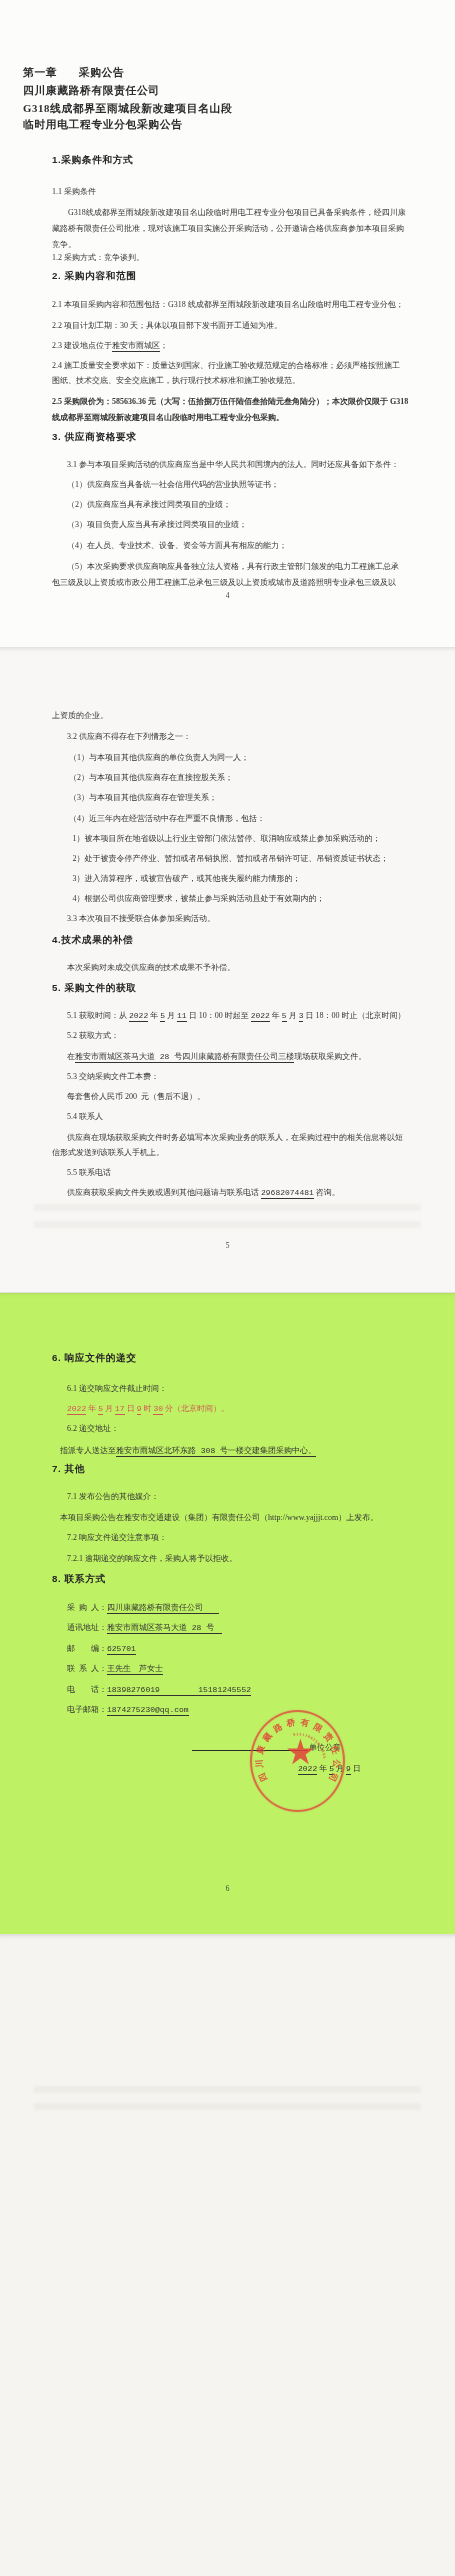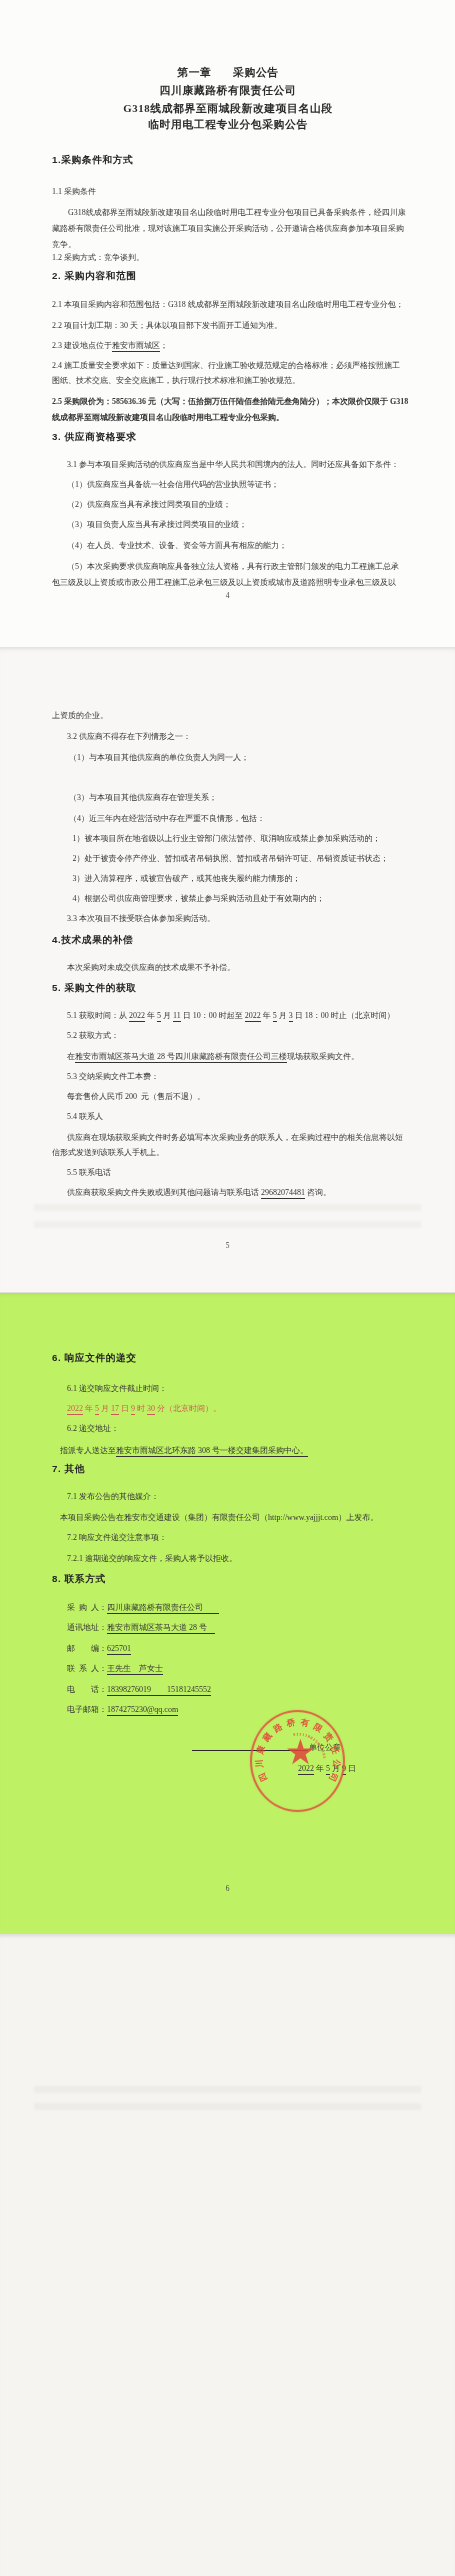--- a/index.html
+++ b/index.html
@@ -6,26 +6,26 @@
   body{width:455px;height:2576px;position:relative;background:#efeeea;
        font-family:"Liberation Serif","DejaVu Serif",serif;color:#333;}
   #doc{position:absolute;inset:0;}
   .page{position:absolute;left:0;width:455px;overflow:hidden;}
   #p1{top:0;height:647px;background:#fcfcfb;}
   #p2{top:647px;height:644px;background:#f8f7f5;border-top:1.1px solid #e5e4e1;box-shadow:inset 0 4px 5.1px -4px rgba(0,0,0,.14);}
   #p3{top:1292px;height:641px;background:#bef264;border-top:1.1px solid #e1e0dd;box-shadow:inset 0 4px 5.1px -4px rgba(0,0,0,.14);}
   #p4{top:1934px;height:642px;background:#f5f4f0;border-top:1.1px solid #e1e0dd;box-shadow:inset 0 4px 5.1px -4px rgba(0,0,0,.16);}
   .ln{position:absolute;left:52px;width:351px;height:17px;line-height:17px;
       font-size:8px;white-space:pre;color:#333;}
-  .center{text-align:center;left:23px;width:410px;}
+  .center{left:23px;width:410px;}
   .b{font-weight:bold;}
   .big{font-size:10.8px;color:#2c2c2c;letter-spacing:0.6px;}
   .h{font-family:"Liberation Sans","DejaVu Sans",sans-serif;font-weight:bold;
      font-size:9.7px;color:#262626;letter-spacing:0.6px;}
-  .u{border-bottom:0.6px solid currentColor;padding-bottom:0.6px;}
+  .u{border-bottom:0.6px solid currentColor;padding-bottom:0.6px;font-family:Liberation Mono, monospace;}
   .red{color:#cf5a55;}
   .pageno{text-align:center;left:0;width:455px;font-size:7.4px;color:#444;}
   .chapter-gap{display:inline-block;width:2em;}
   .ghost{position:absolute;left:34px;right:34px;height:7.4px;background:rgba(110,105,95,.055);filter:blur(1.1px);}
   .sig-line{position:absolute;border-top:0.9px solid #2a2a2a;height:0;}
   
   .seal{position:absolute;pointer-events:none;}
   .seal-ring{position:absolute;inset:0;border:2.8px solid rgba(226,72,61,.78);border-radius:50%;
              box-shadow:0 0 1.7px rgba(226,72,61,.35), inset 0 0 1.7px rgba(226,72,61,.3);}
   .seal-star{position:absolute;left:53%;top:41%;transform:translate(-50%,-50%);
@@ -69,20 +69,21 @@
     <div class="ln" style="top:537px;padding-left:15px">（4）在人员、专业技术、设备、资金等方面具有相应的能力；</div>
     <div class="ln" style="top:558px;padding-left:15px">（5）本次采购要求供应商响应具备独立法人资格，具有行政主管部门颁发的电力工程施工总承</div>
     <div class="ln" style="top:574px">包三级及以上资质或市政公用工程施工总承包三级及以上资质或城市及道路照明专业承包三级及以</div>
     <div class="ln pageno" style="top:587px">4</div>
   </section>
 
   <section class="page" id="p2">
     <div class="ln" style="top:59px">上资质的企业。</div>
     <div class="ln" style="top:80px;padding-left:15px">3.2 供应商不得存在下列情形之一：</div>
     <div class="ln" style="top:101px;padding-left:17px">（1）与本项目其他供应商的单位负责人为同一人；</div>
+    <div class="ln" style="top:121px;padding-left:17px">（2）与本项目其他供应商存在直接控股关系；</div>
     <div class="ln" style="top:141px;padding-left:17px">（3）与本项目其他供应商存在管理关系；</div>
     <div class="ln" style="top:162px;padding-left:17px">（4）近三年内在经营活动中存在严重不良情形，包括：</div>
     <div class="ln" style="top:182px;padding-left:20.5px">1）被本项目所在地省级以上行业主管部门依法暂停、取消响应或禁止参加采购活动的；</div>
     <div class="ln" style="top:202px;padding-left:20.5px">2）处于被责令停产停业、暂扣或者吊销执照、暂扣或者吊销许可证、吊销资质证书状态；</div>
     <div class="ln" style="top:222px;padding-left:20.5px">3）进入清算程序，或被宣告破产，或其他丧失履约能力情形的；</div>
     <div class="ln" style="top:242px;padding-left:20.5px">4）根据公司供应商管理要求，被禁止参与采购活动且处于有效期内的；</div>
     <div class="ln" style="top:262px;padding-left:15px">3.3 本次项目不接受联合体参加采购活动。</div>
 
     <div class="ln h" style="top:283px">4.技术成果的补偿</div>
     <div class="ln" style="top:311px;padding-left:15px">本次采购对未成交供应商的技术成果不予补偿。</div>

